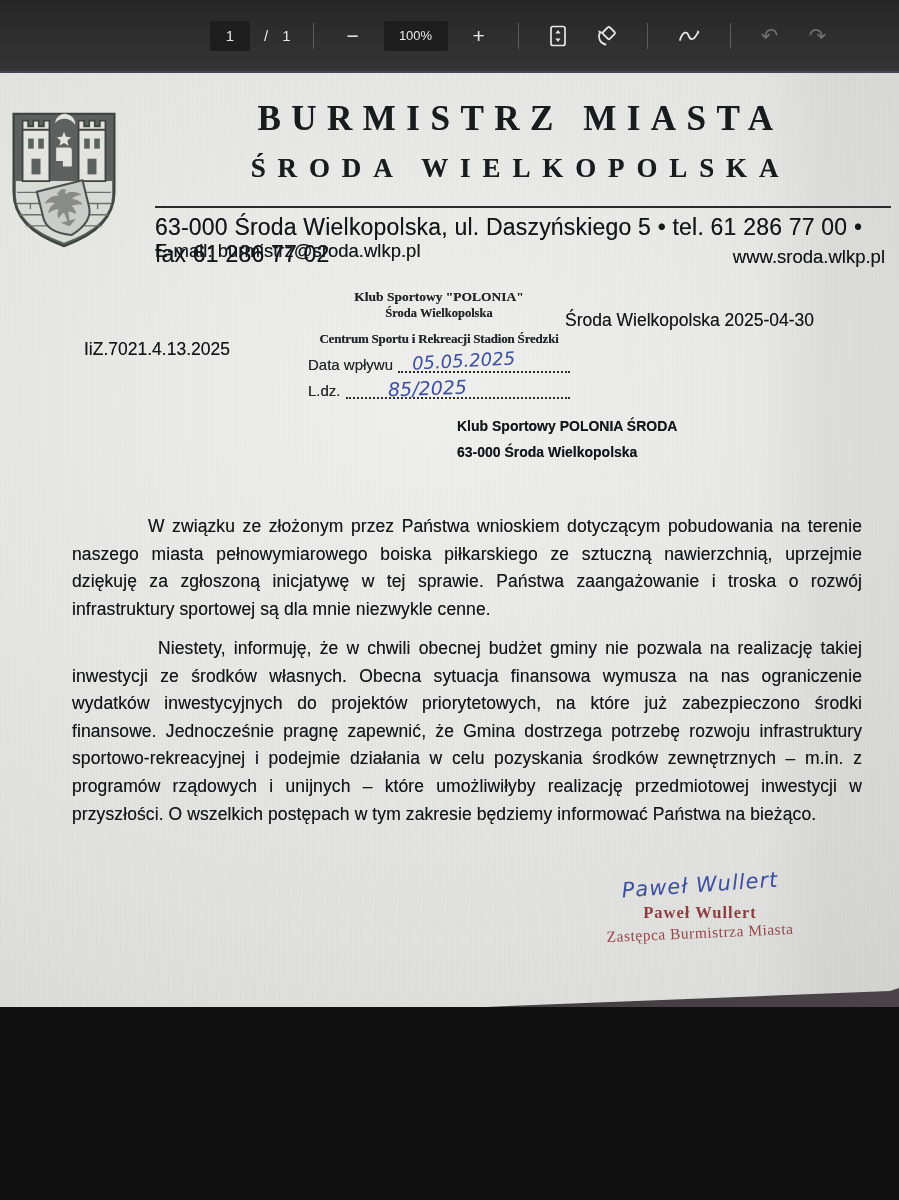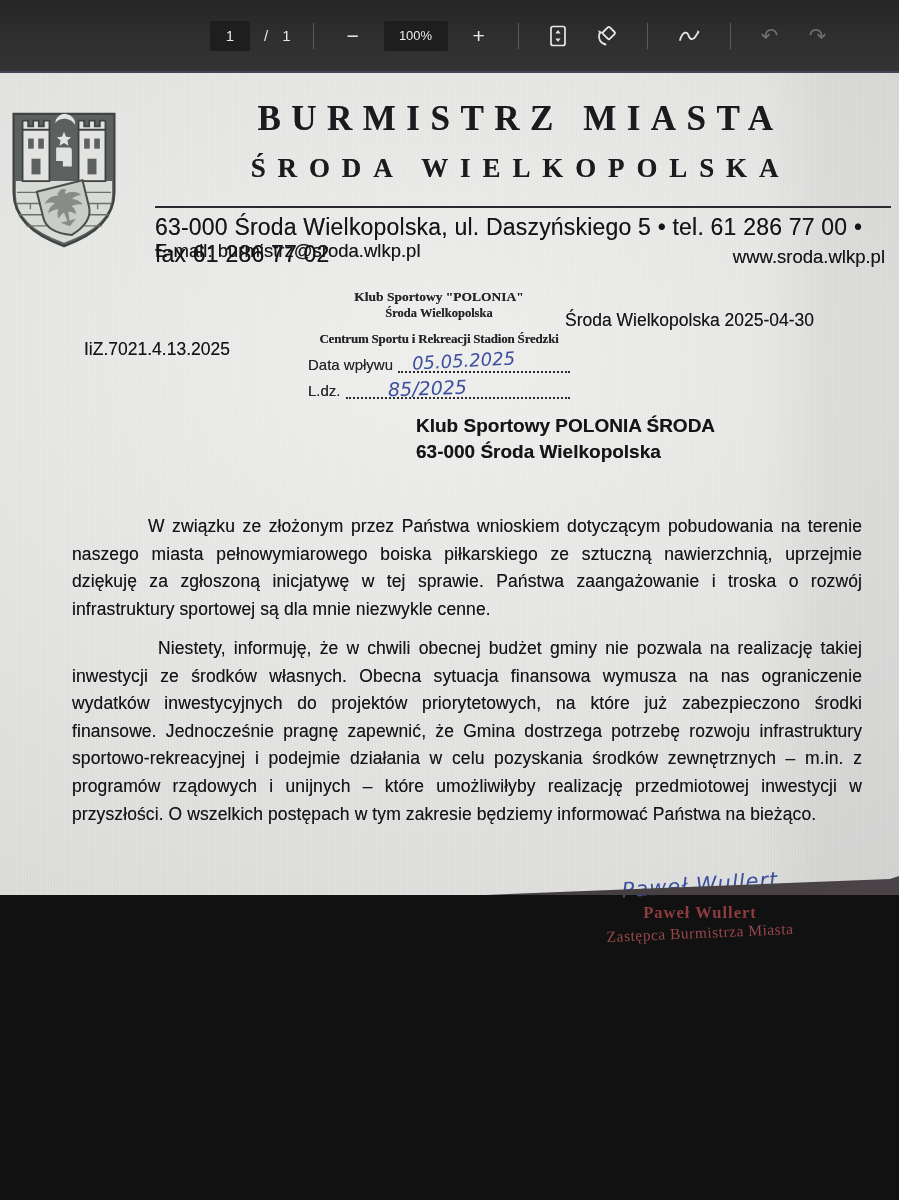--- a/index.html
+++ b/index.html
@@ -25,21 +25,21 @@
   }
   .zoombox{
     width:64px;height:30px;background:#1e1e1e;border-radius:2px;
     color:#eaeaea;font-size:13px;display:flex;align-items:center;justify-content:center;
   }
   .tb-btn.dim{color:#6f6f6f;}
   .tb-btn svg{display:block;}
 
   
   .doc{
-    position:absolute;top:73px;left:0;width:899px;height:822px;
+    position:absolute;top:73px;left:0;width:899px;height:934px;
     background:
       linear-gradient(90deg,rgba(0,0,0,0.00) 0 84%,rgba(0,0,0,0.045) 92% 100%),
       radial-gradient(130% 95% at 48% 35%, rgba(255,255,255,0.45), rgba(0,0,0,0.05)),
       repeating-linear-gradient(90deg, rgba(0,0,0,0.025) 0 1px, rgba(255,255,255,0.02) 1px 3px),
       #e2e3e0;
     color:#141518;
   }
   .doc *{text-shadow:0 0 .5px rgba(20,20,25,.55);}
 
   
@@ -62,21 +62,21 @@
   .stamp-row .lbl{white-space:nowrap;}
   .dots{position:relative;flex:1;border-bottom:2px dotted #2a2b2e;height:14px;margin-left:5px;}
   .hand{font-family:"DejaVu Sans",sans-serif;font-style:italic;color:#3c4f9f;text-shadow:none;}
   .hand-date{position:absolute;left:14px;bottom:0;font-size:18px;transform:rotate(-3deg);}
   .hand-ldz{position:absolute;left:42px;bottom:-2px;font-size:19px;transform:rotate(-2deg);}
 
   .place-date{position:absolute;left:565px;top:237px;font-size:17.5px;}
   .reference{position:absolute;left:84px;top:266px;font-size:17.5px;}
 
   
-  .recipient{position:absolute;left:416px;top:340px;font-weight:bold;font-size:19px;line-height:26px;}
+  .recipient{position:absolute;left:457px;top:340px;font-weight:bold;font-size:14px;line-height:26px;}
 
   
   .para{position:absolute;left:72px;width:790px;font-size:17.5px;line-height:27.6px;
     text-align:justify;letter-spacing:.1px;}
   .para.p1{top:440px;text-indent:76px;}
   .para.p2{top:562px;text-indent:86px;}
 
   
   .sig{position:absolute;left:575px;top:792px;width:250px;text-align:center;}
   .sig-onbehalf{font-family:"Liberation Serif",serif;font-weight:bold;font-size:16.5px;color:#8e3c40;text-shadow:none;}

